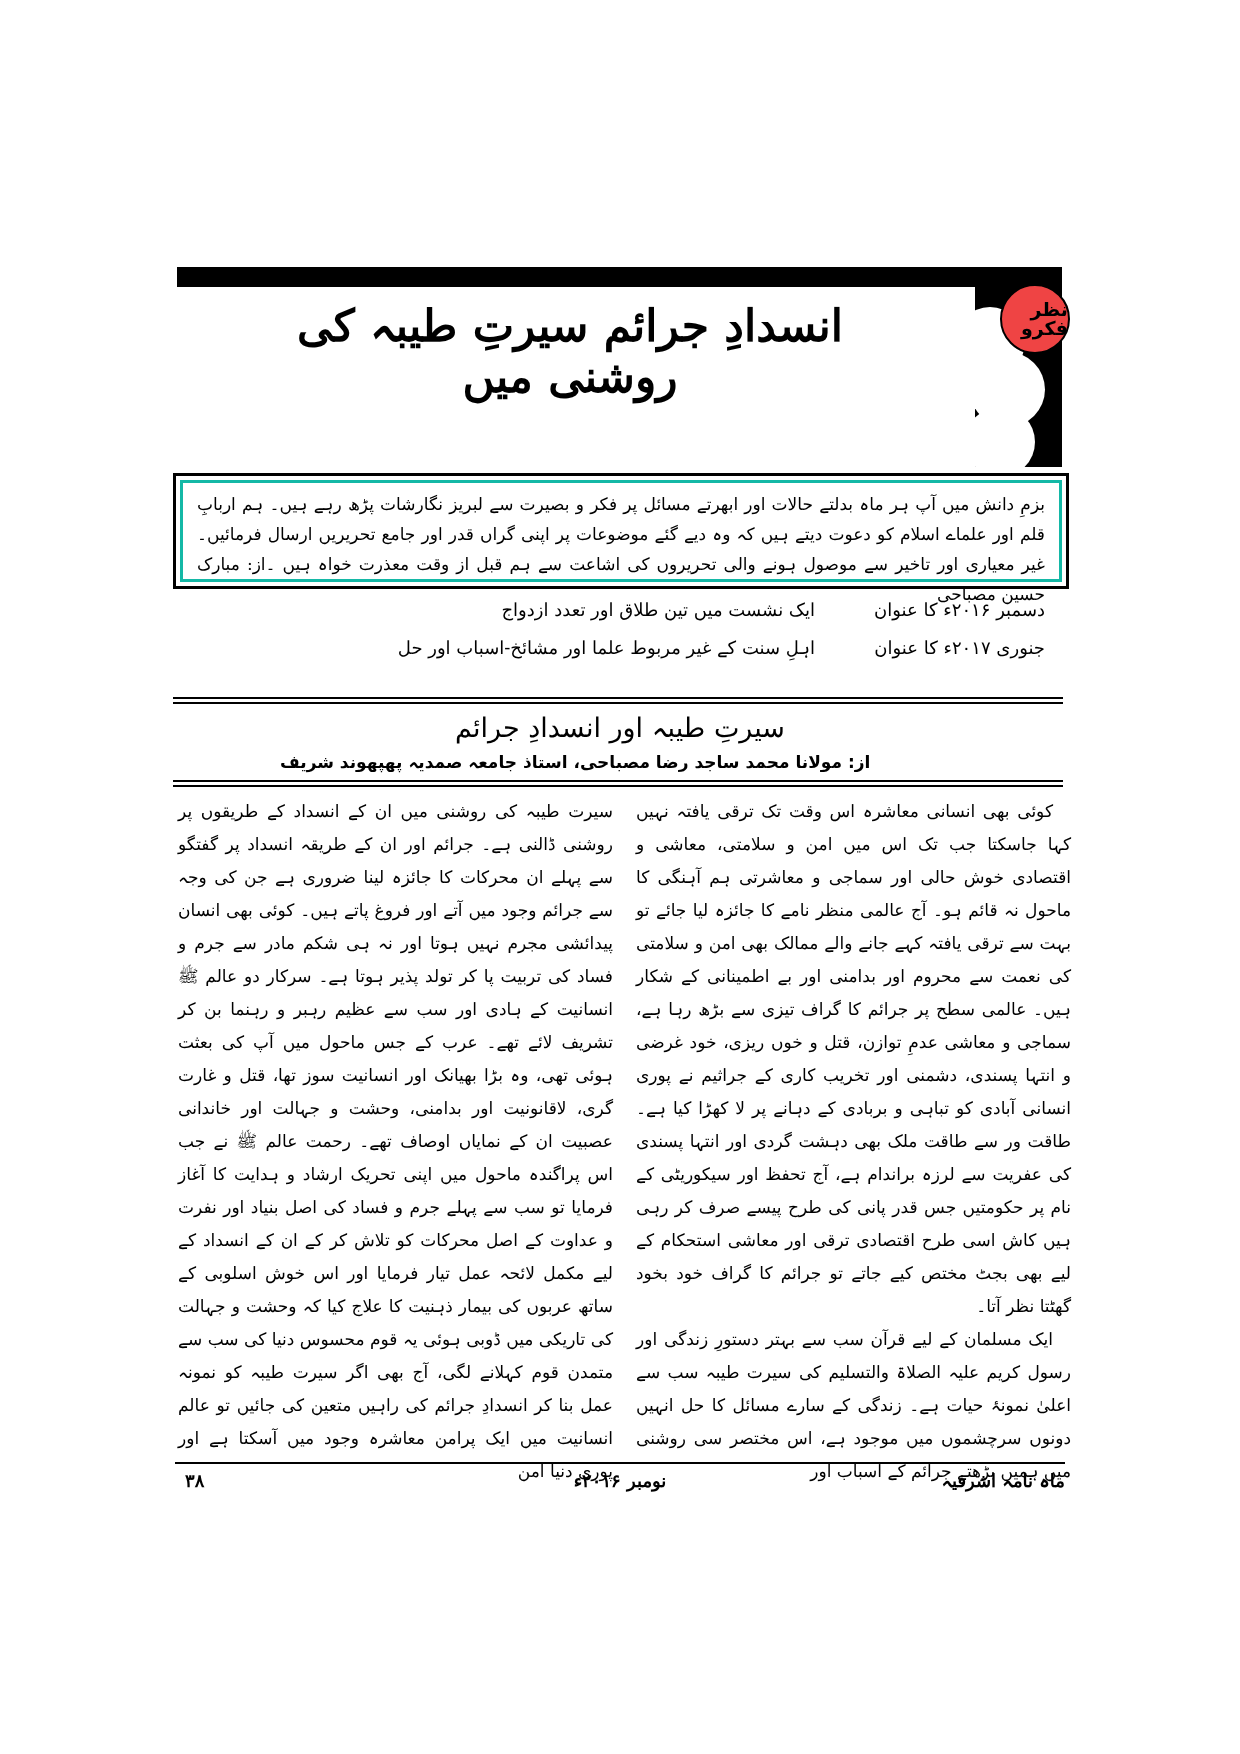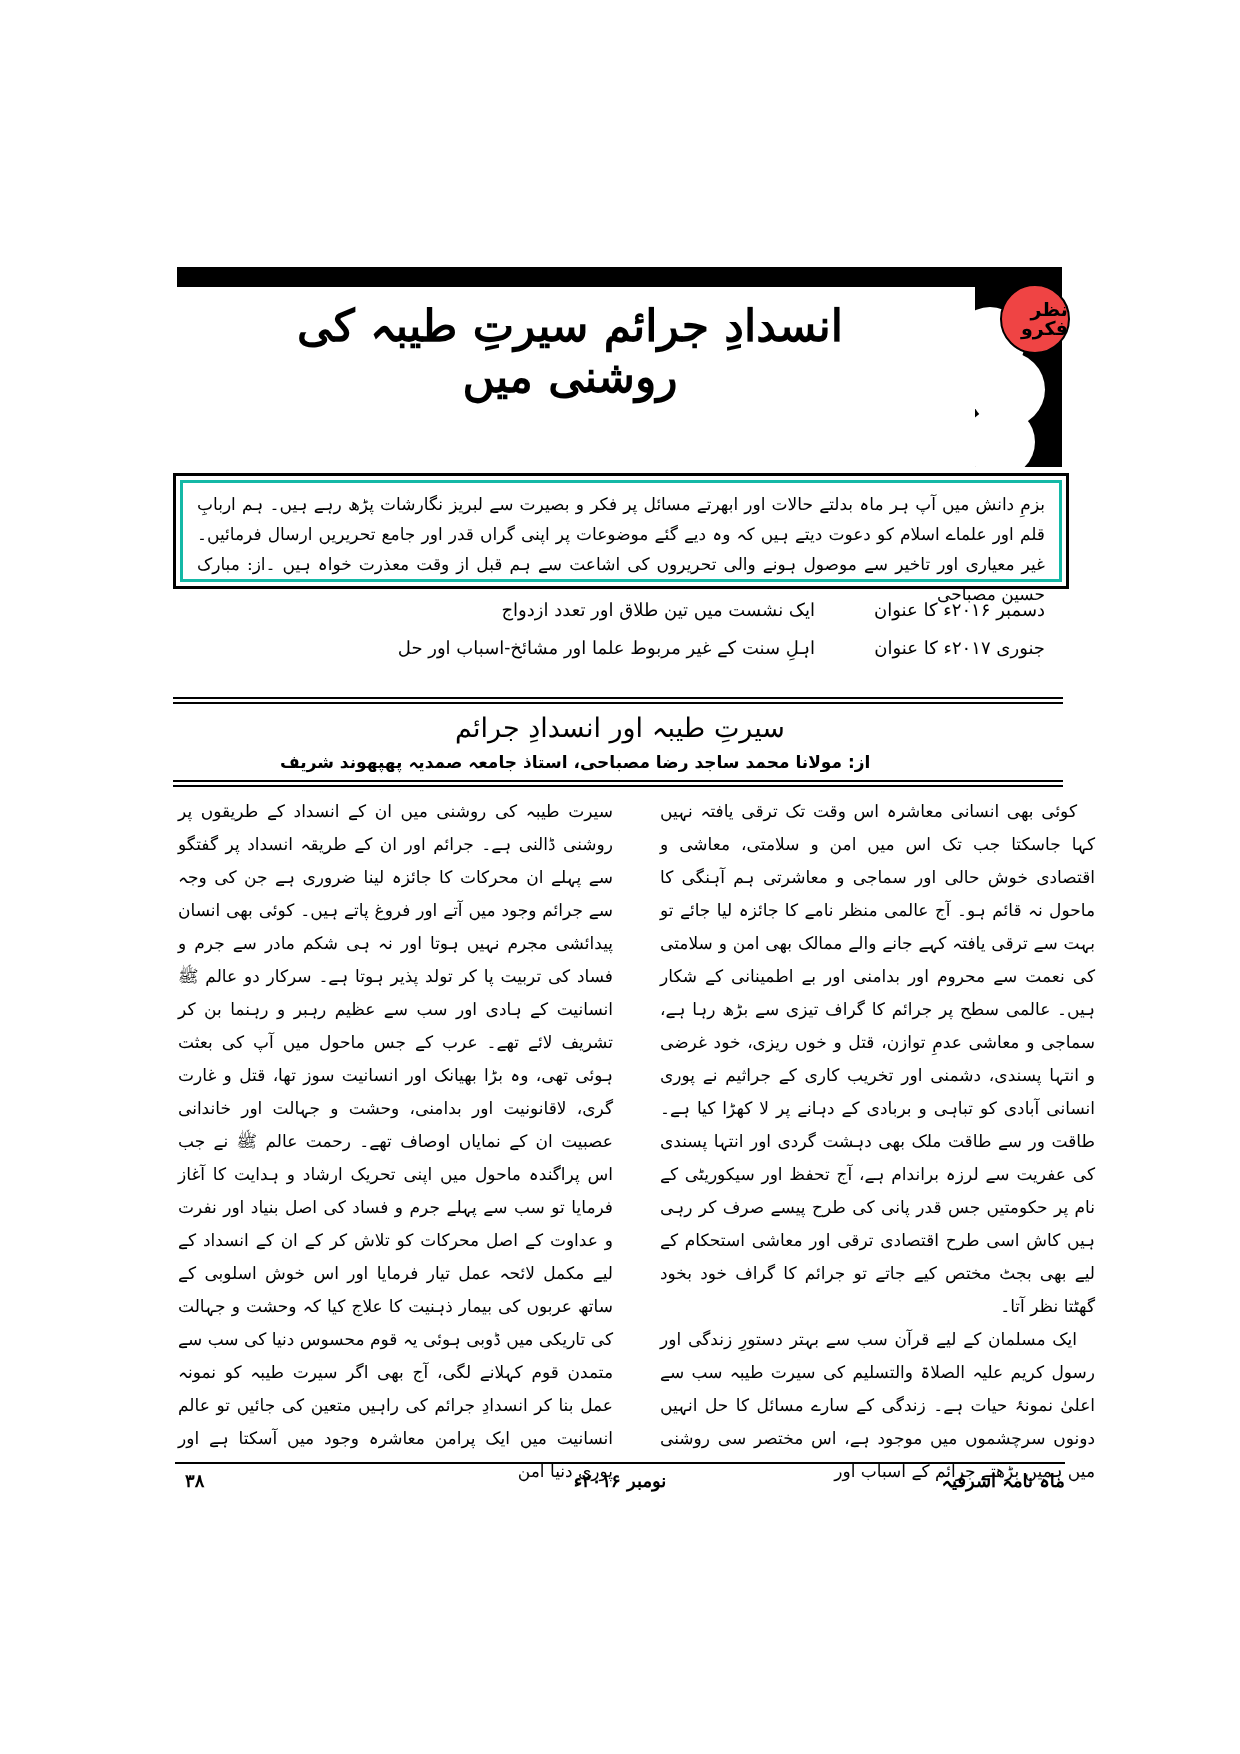--- a/index.html
+++ b/index.html
@@ -35,21 +35,21 @@
   .double-rule { position: absolute; left: 173px; width: 890px; border-top: 2px solid #000; border-bottom: 2px solid #000; height: 3px; }
 
   .article-title { position: absolute; left: 170px; top: 712px; width: 900px; text-align: center; direction: rtl;
                    font-family: "DejaVu Serif", serif; font-size: 27px; }
   .author { position: absolute; left: 170px; top: 752px; width: 890px; text-align: left; direction: rtl;
             font-family: "DejaVu Sans", sans-serif; font-weight: bold; font-size: 17px; }
   .author-inner { display: inline-block; direction: rtl; padding-left: 110px; text-align: right; }
 
   .col { position: absolute; top: 795px; width: 435px; direction: rtl; text-align: justify;
          font-family: "DejaVu Serif", serif; font-size: 17px; line-height: 33px; }
-  .col-right { left: 660px; }
+  .col-right { left: 636px; }
   .col-left { left: 178px; }
   .col p { margin: 0; text-indent: 18px; }
 
   .footer-rule { position: absolute; left: 175px; top: 1462px; width: 890px; border-top: 2px solid #000; }
   .footer { position: absolute; left: 175px; top: 1470px; width: 890px; height: 30px; font-family: "DejaVu Serif", serif; font-size: 18px; font-weight: bold; }
   .footer-left { position: absolute; left: 10px; top: 0; }
   .footer-center { position: absolute; left: 0; right: 0; top: 0; text-align: center; direction: rtl; }
   .footer-right { position: absolute; right: 0; top: 0; direction: rtl; }
 </style>
 </head>

